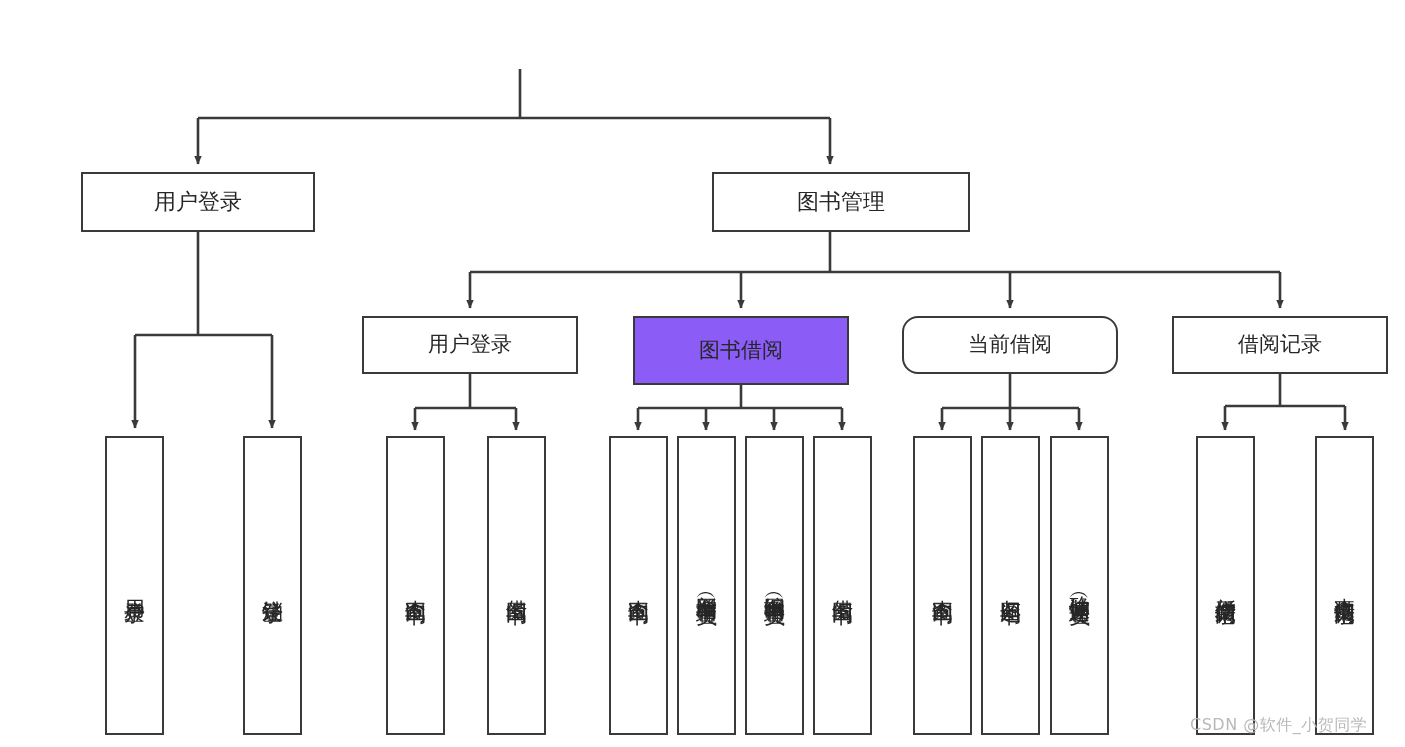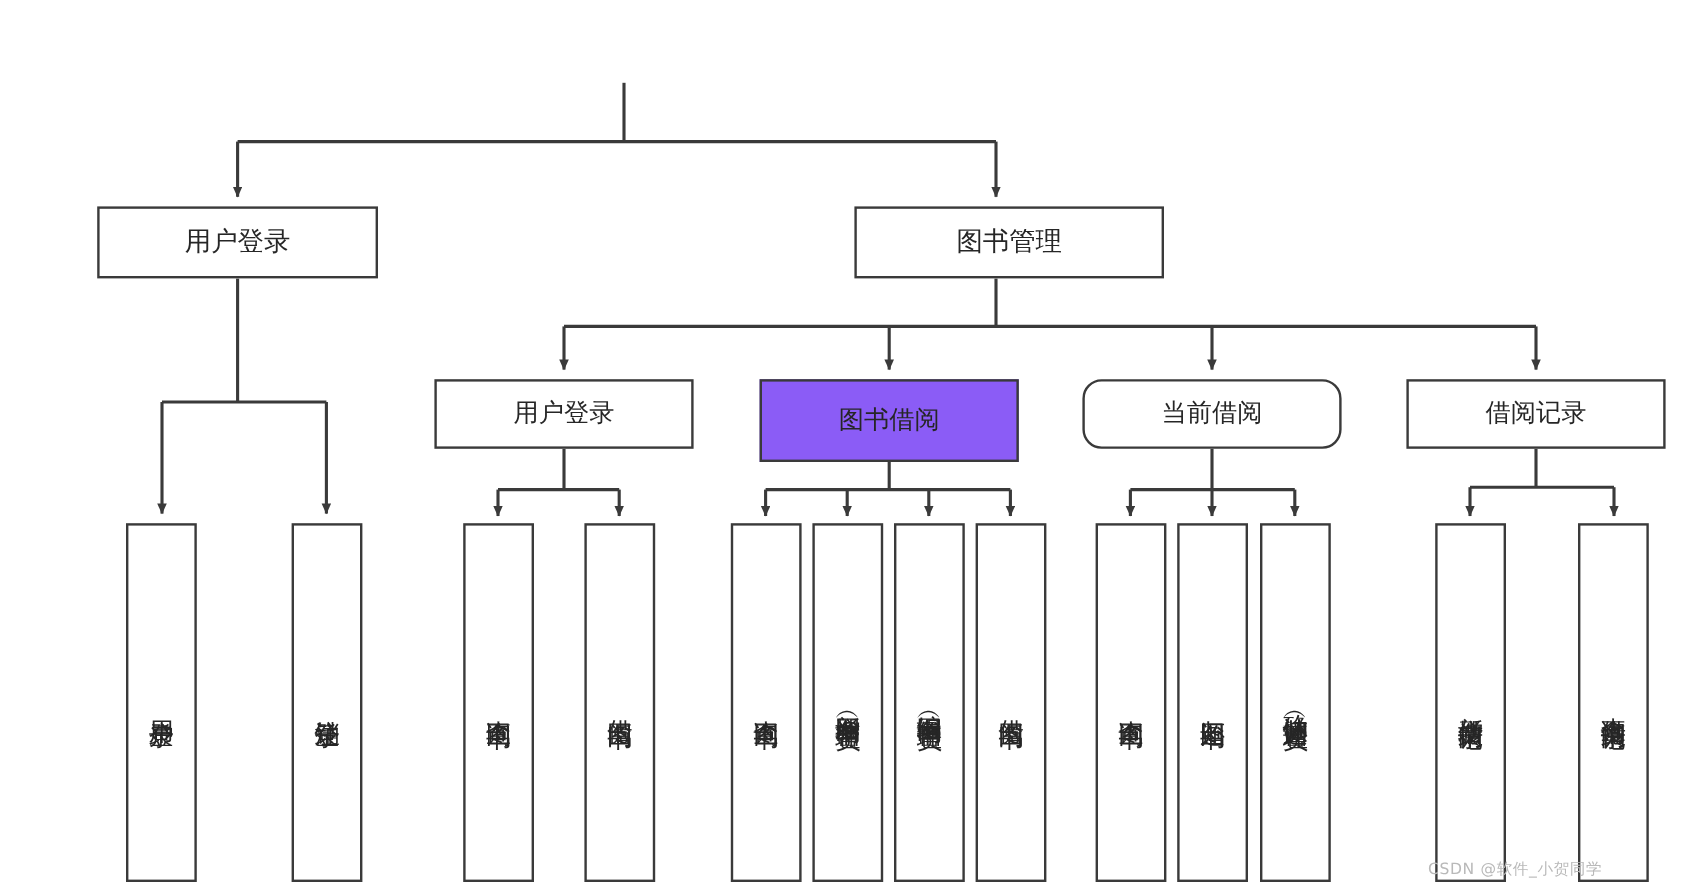--- a/index.html
+++ b/index.html
@@ -58,21 +58,21 @@
     writing-mode: vertical-rl;
     text-orientation: upright;
     letter-spacing: 1.5px;
     line-height: 1.05;
     max-height: 100%;
   }
   #watermark {
     position: absolute;
     left: 1190px;
     top: 715px;
-    font-size: 13px;
+    font-size: 16px;
     color: #b9b9b9;
     white-space: nowrap;
     letter-spacing: 0.5px;
   }
 </style>
 </head>
 <body>
 
 <div id="diagram-root" style="background: rgb(255, 255, 255);">
 

